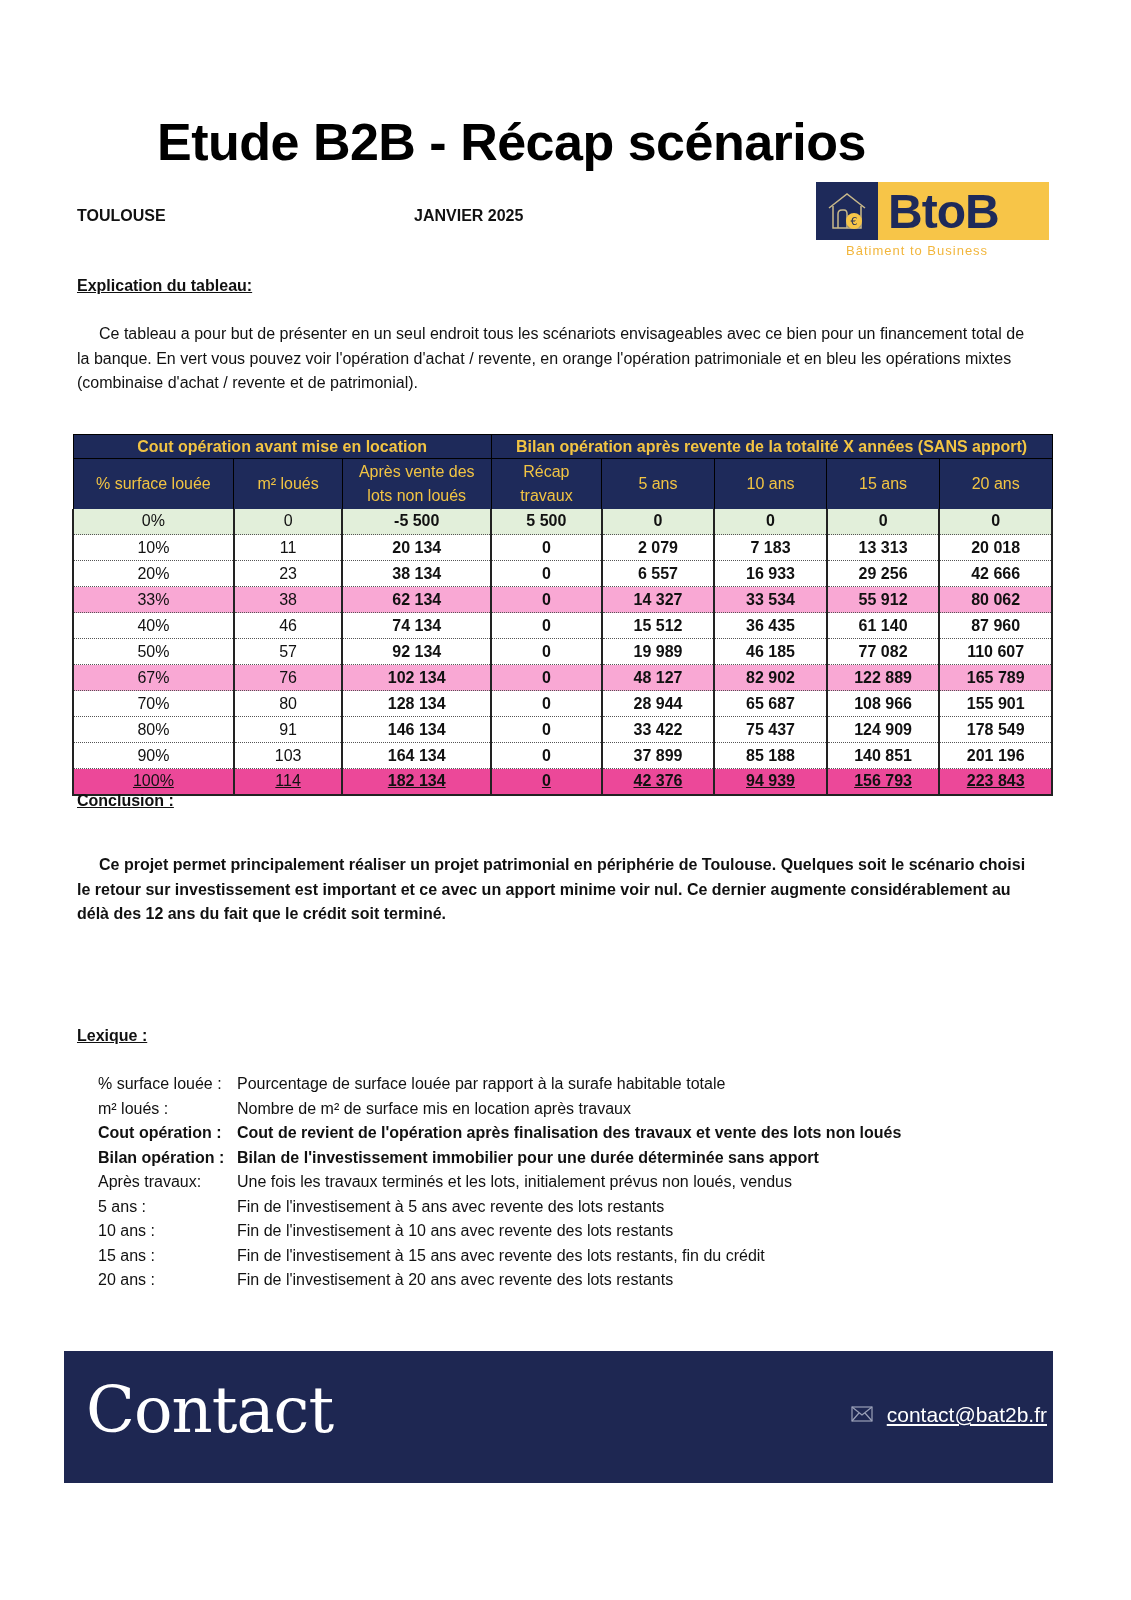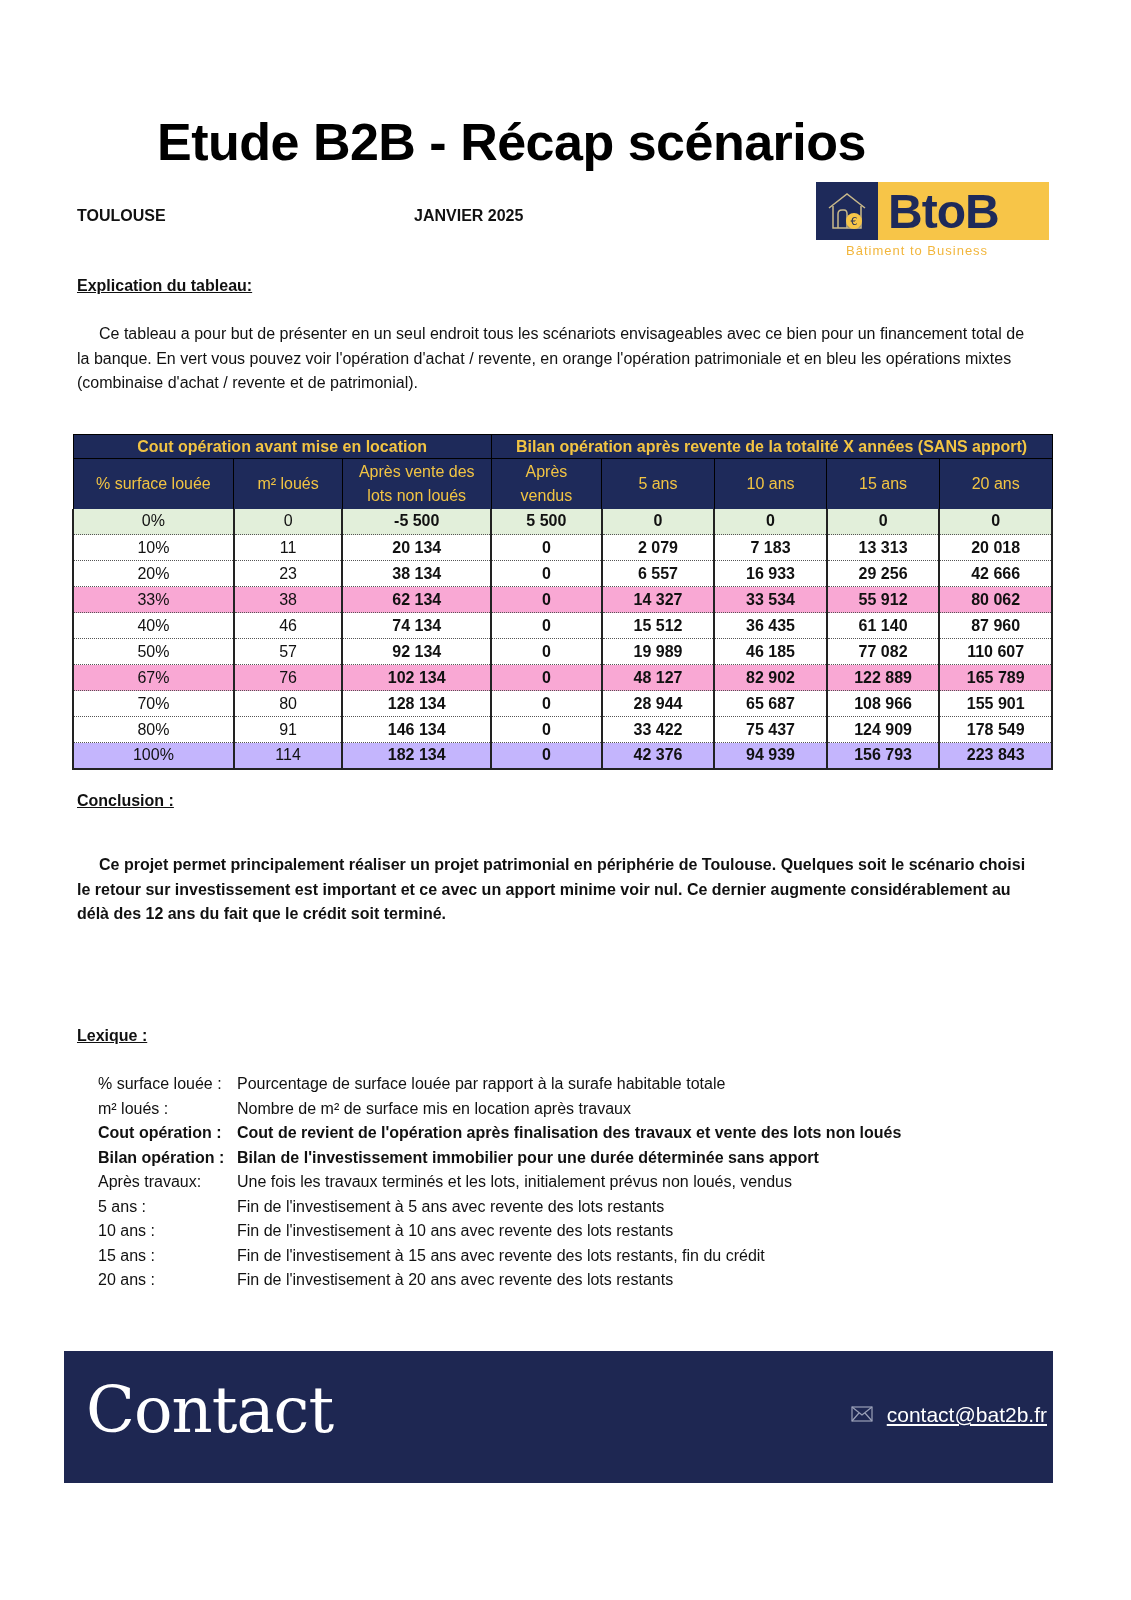--- a/index.html
+++ b/index.html
@@ -21,21 +21,21 @@
   .para.bold { font-weight: bold; }
 
   table.recap { position: absolute; left: 72px; top: 434px; width: 981px; border-collapse: collapse; font-size: 16px; }
   table.recap th, table.recap td { text-align: center; }
   .band th { background: #1e2a5a; color: #f2c443; font-weight: bold; height: 24px; font-size: 16px; border: 1px solid #000; }
   .cols th { background: #1e2a5a; color: #f2c443; font-weight: normal; height: 50px; line-height: 24px; border-left: 1px solid #000; border-right: 1px solid #000; border-top: 1px solid #000; }
   table.recap td { height: 26px; border-left: 2px solid #222; border-right: 2px solid #222; border-bottom: 1px dotted #555; }
   td.b { font-weight: bold; }
   tr.green td { background: #e2efda; }
   tr.blue td { background: #f9a8d4; }
-  tr.orange td { background: #c4b5fd; }
+  tr.orange td { background: #ec4899; text-decoration: underline; }
   tr.last td { border-bottom: 2px solid #222; }
 
   .lex { position: absolute; left: 98px; top: 1072px; font-size: 16px; }
   .lex-row { display: flex; height: 24.5px; line-height: 24.5px; }
   .lex-term { width: 139px; }
   .lex-row.bold { font-weight: bold; }
 
   .contact { position: absolute; left: 64px; top: 1351px; width: 989px; height: 132px; background: #1e2752; }
   .contact-title { position: absolute; left: 22px; top: 22px; font-family: "DejaVu Serif", "Liberation Serif", serif; font-size: 64px; color: #ffffff; letter-spacing: -1px; }
   .contact-mail { position: absolute; right: 6px; top: 52px; display: flex; align-items: center; gap: 14px; color: #ffffff; font-size: 21px; }
@@ -68,21 +68,21 @@
 <table class="recap">
   <thead>
     <tr class="band">
       <th colspan="3">Cout opération avant mise en location</th>
       <th colspan="5">Bilan opération après revente de la totalité X années (SANS apport)</th>
     </tr>
     <tr class="cols">
       <th style="width:160px;">% surface louée</th>
       <th style="width:108px;">m² loués</th>
       <th style="width:148px; padding:0 16px;">Après vente des lots non loués</th>
-      <th style="width:110px; padding:0 18px;">Après vendus</th>
+      <th style="width:110px; padding:0 18px;">Récap travaux</th>
       <th style="width:112px;">5 ans</th>
       <th style="width:112px;">10 ans</th>
       <th style="width:112px;">15 ans</th>
       <th style="width:112px;">20 ans</th>
     </tr>
   </thead>
   <tbody>
     <tr class="green">
       <td>0%</td>
       <td>0</td>
@@ -165,20 +165,30 @@
     </tr>
     <tr>
       <td>80%</td>
       <td>91</td>
       <td class="b">146 134</td>
       <td class="b">0</td>
       <td class="b">33 422</td>
       <td class="b">75 437</td>
       <td class="b">124 909</td>
       <td class="b">178 549</td>
+    </tr>
+    <tr>
+      <td>90%</td>
+      <td>103</td>
+      <td class="b">164 134</td>
+      <td class="b">0</td>
+      <td class="b">37 899</td>
+      <td class="b">85 188</td>
+      <td class="b">140 851</td>
+      <td class="b">201 196</td>
     </tr>
     <tr class="orange last">
       <td>100%</td>
       <td>114</td>
       <td class="b">182 134</td>
       <td class="b">0</td>
       <td class="b">42 376</td>
       <td class="b">94 939</td>
       <td class="b">156 793</td>
       <td class="b">223 843</td>

